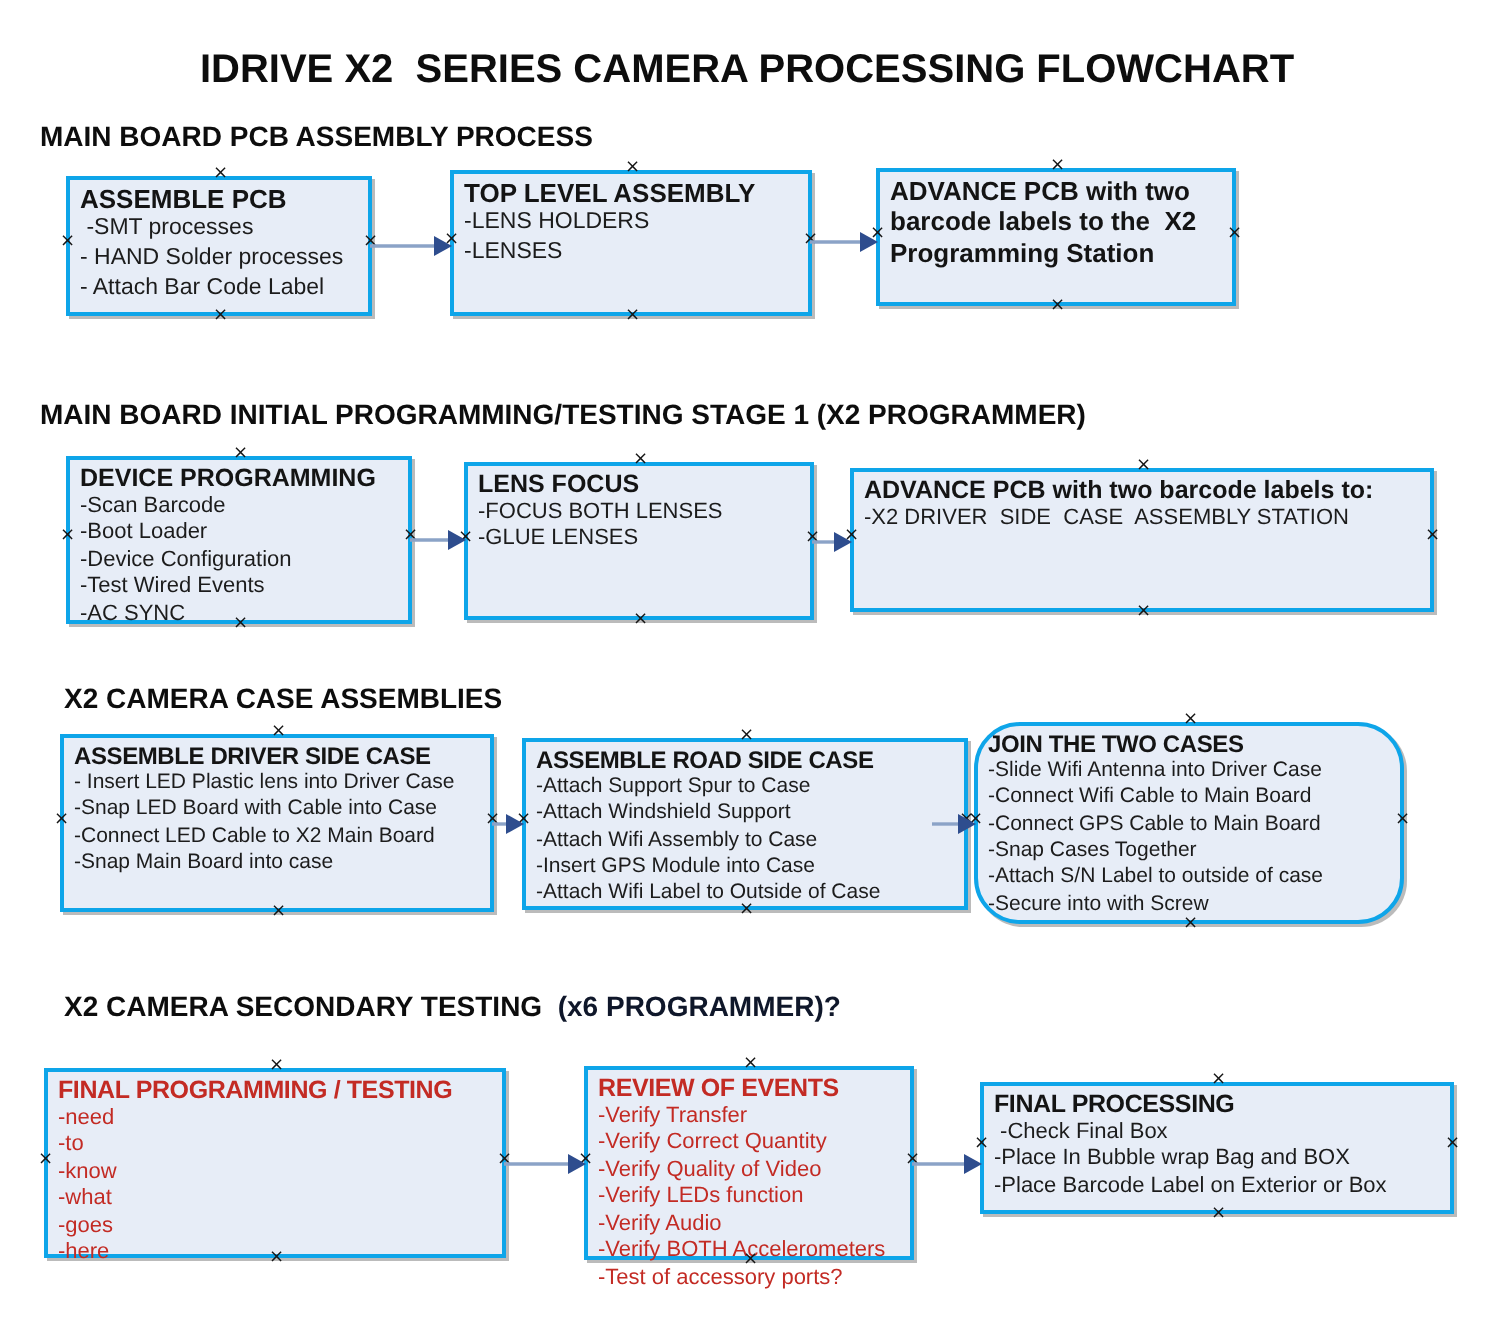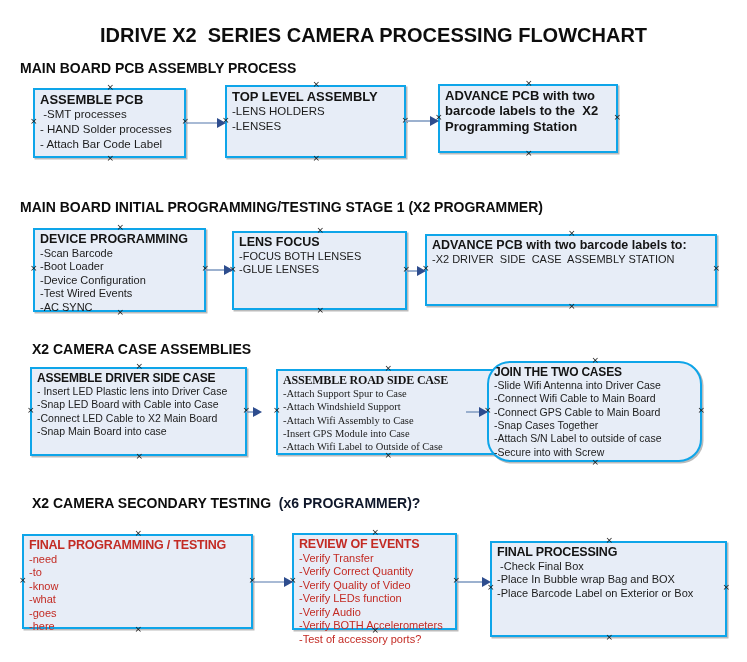--- a/index.html
+++ b/index.html
@@ -144,21 +144,21 @@
       <span class="h r"></span>
     <div class="title">ASSEMBLE DRIVER SIDE CASE</div>
     <div>
         <div class="line">- Insert LED Plastic lens into Driver Case</div>
         <div class="line">-Snap LED Board with Cable into Case</div>
         <div class="line">-Connect LED Cable to X2 Main Board</div>
         <div class="line">-Snap Main Board into case</div>
       </div>
   </div>
 
-  <div class="fbox rowC" style="left:276px;top:369px;width:223px;height:86px;font-family:Liberation Serif, serif;">
+  <div class="fbox rowC" style="left:261px;top:369px;width:223px;height:86px;">
     <span class="h t"></span>
       <span class="h b"></span>
       <span class="h l"></span>
       <span class="h r"></span>
     <div class="title">ASSEMBLE ROAD SIDE CASE</div>
     <div>
         <div class="line">-Attach Support Spur to Case</div>
         <div class="line">-Attach Windshield Support</div>
         <div class="line">-Attach Wifi Assembly to Case</div>
         <div class="line">-Insert GPS Module into Case</div>
@@ -219,21 +219,21 @@
         <div class="line">-Verify Transfer</div>
         <div class="line">-Verify Correct Quantity</div>
         <div class="line">-Verify Quality of Video</div>
         <div class="line">-Verify LEDs function</div>
         <div class="line">-Verify Audio</div>
         <div class="line">-Verify BOTH Accelerometers</div>
         <div class="line">-Test of accessory ports?</div>
       </div>
   </div>
 
-  <div class="fbox rowD" style="left:490px;top:541px;width:237px;height:96px;">
+  <div class="fbox rowD" style="left:490px;top:541px;width:237px;height:66px;">
     <span class="h t"></span>
       <span class="h b"></span>
       <span class="h l"></span>
       <span class="h r"></span>
     <div class="title">FINAL PROCESSING</div>
     <div>
         <div class="line"> -Check Final Box</div>
         <div class="line">-Place In Bubble wrap Bag and BOX</div>
         <div class="line">-Place Barcode Label on Exterior or Box</div>
       </div>

